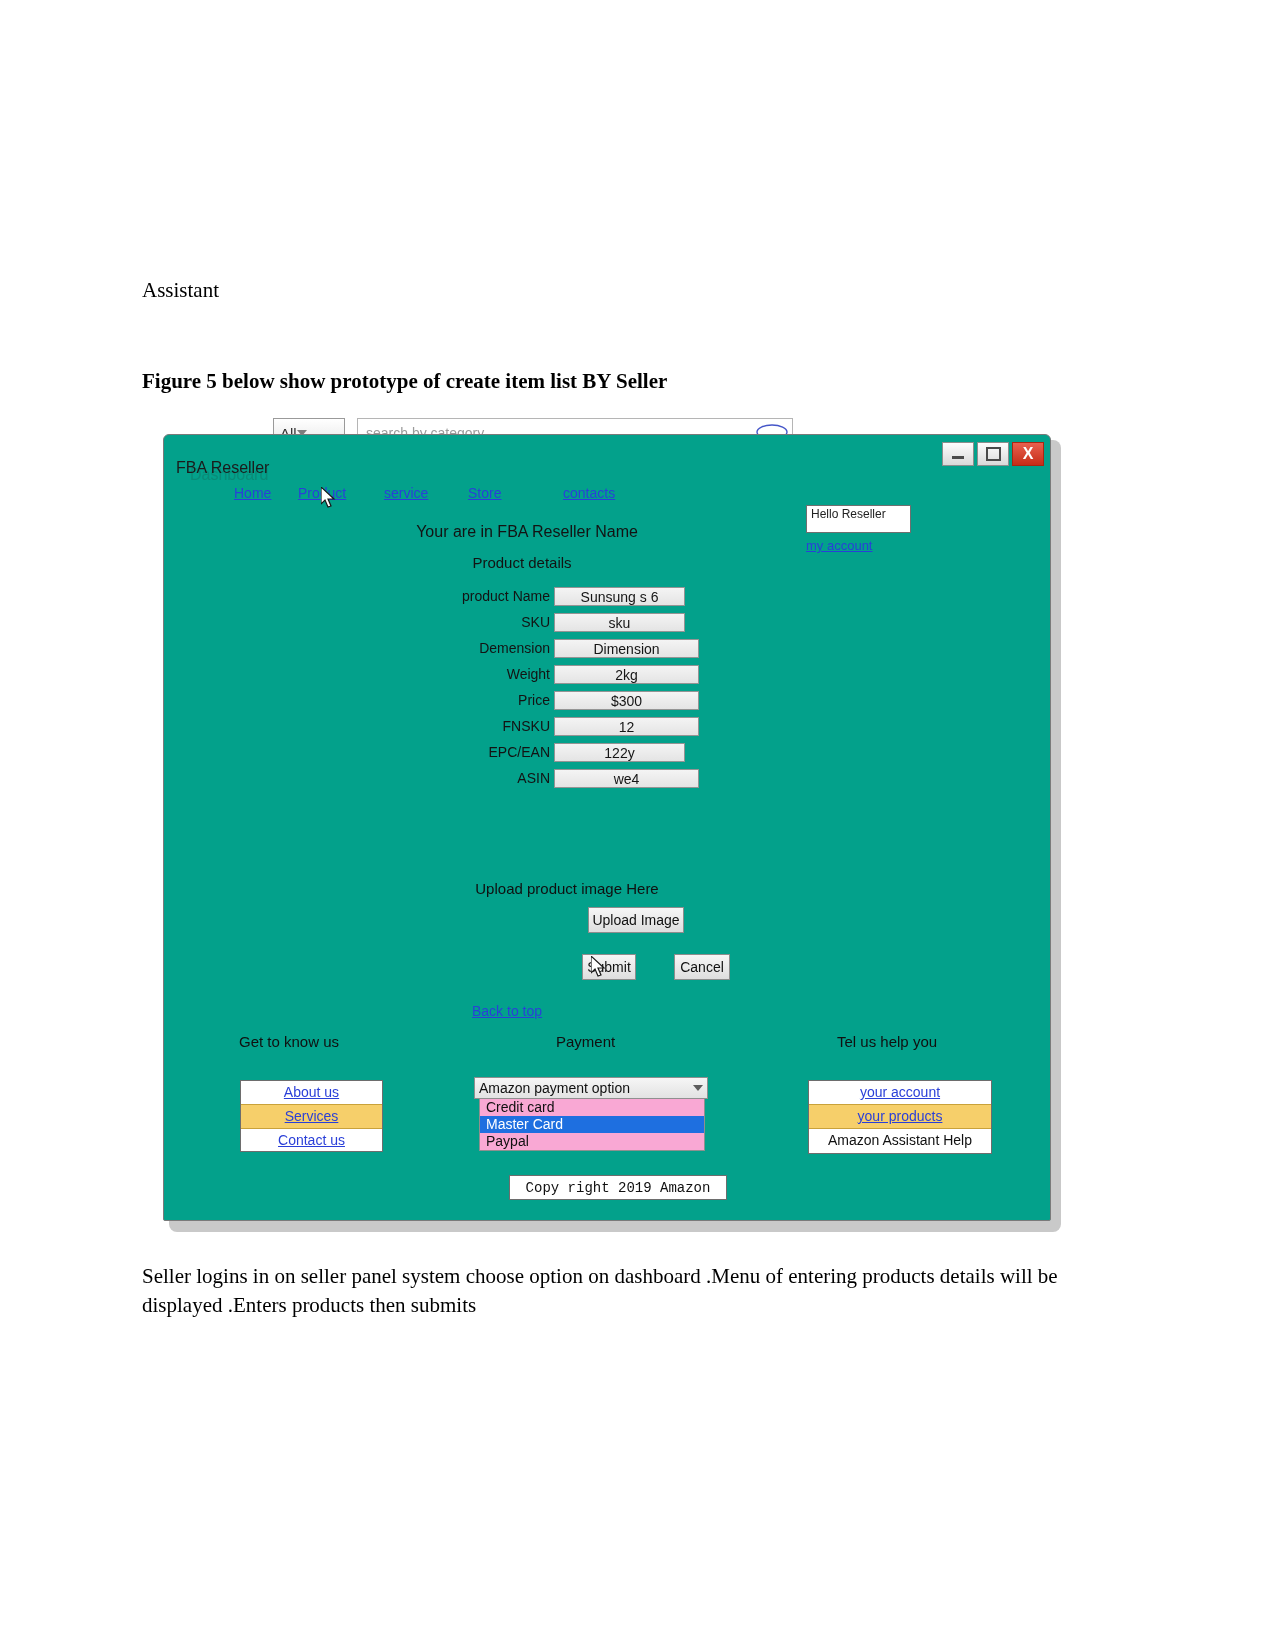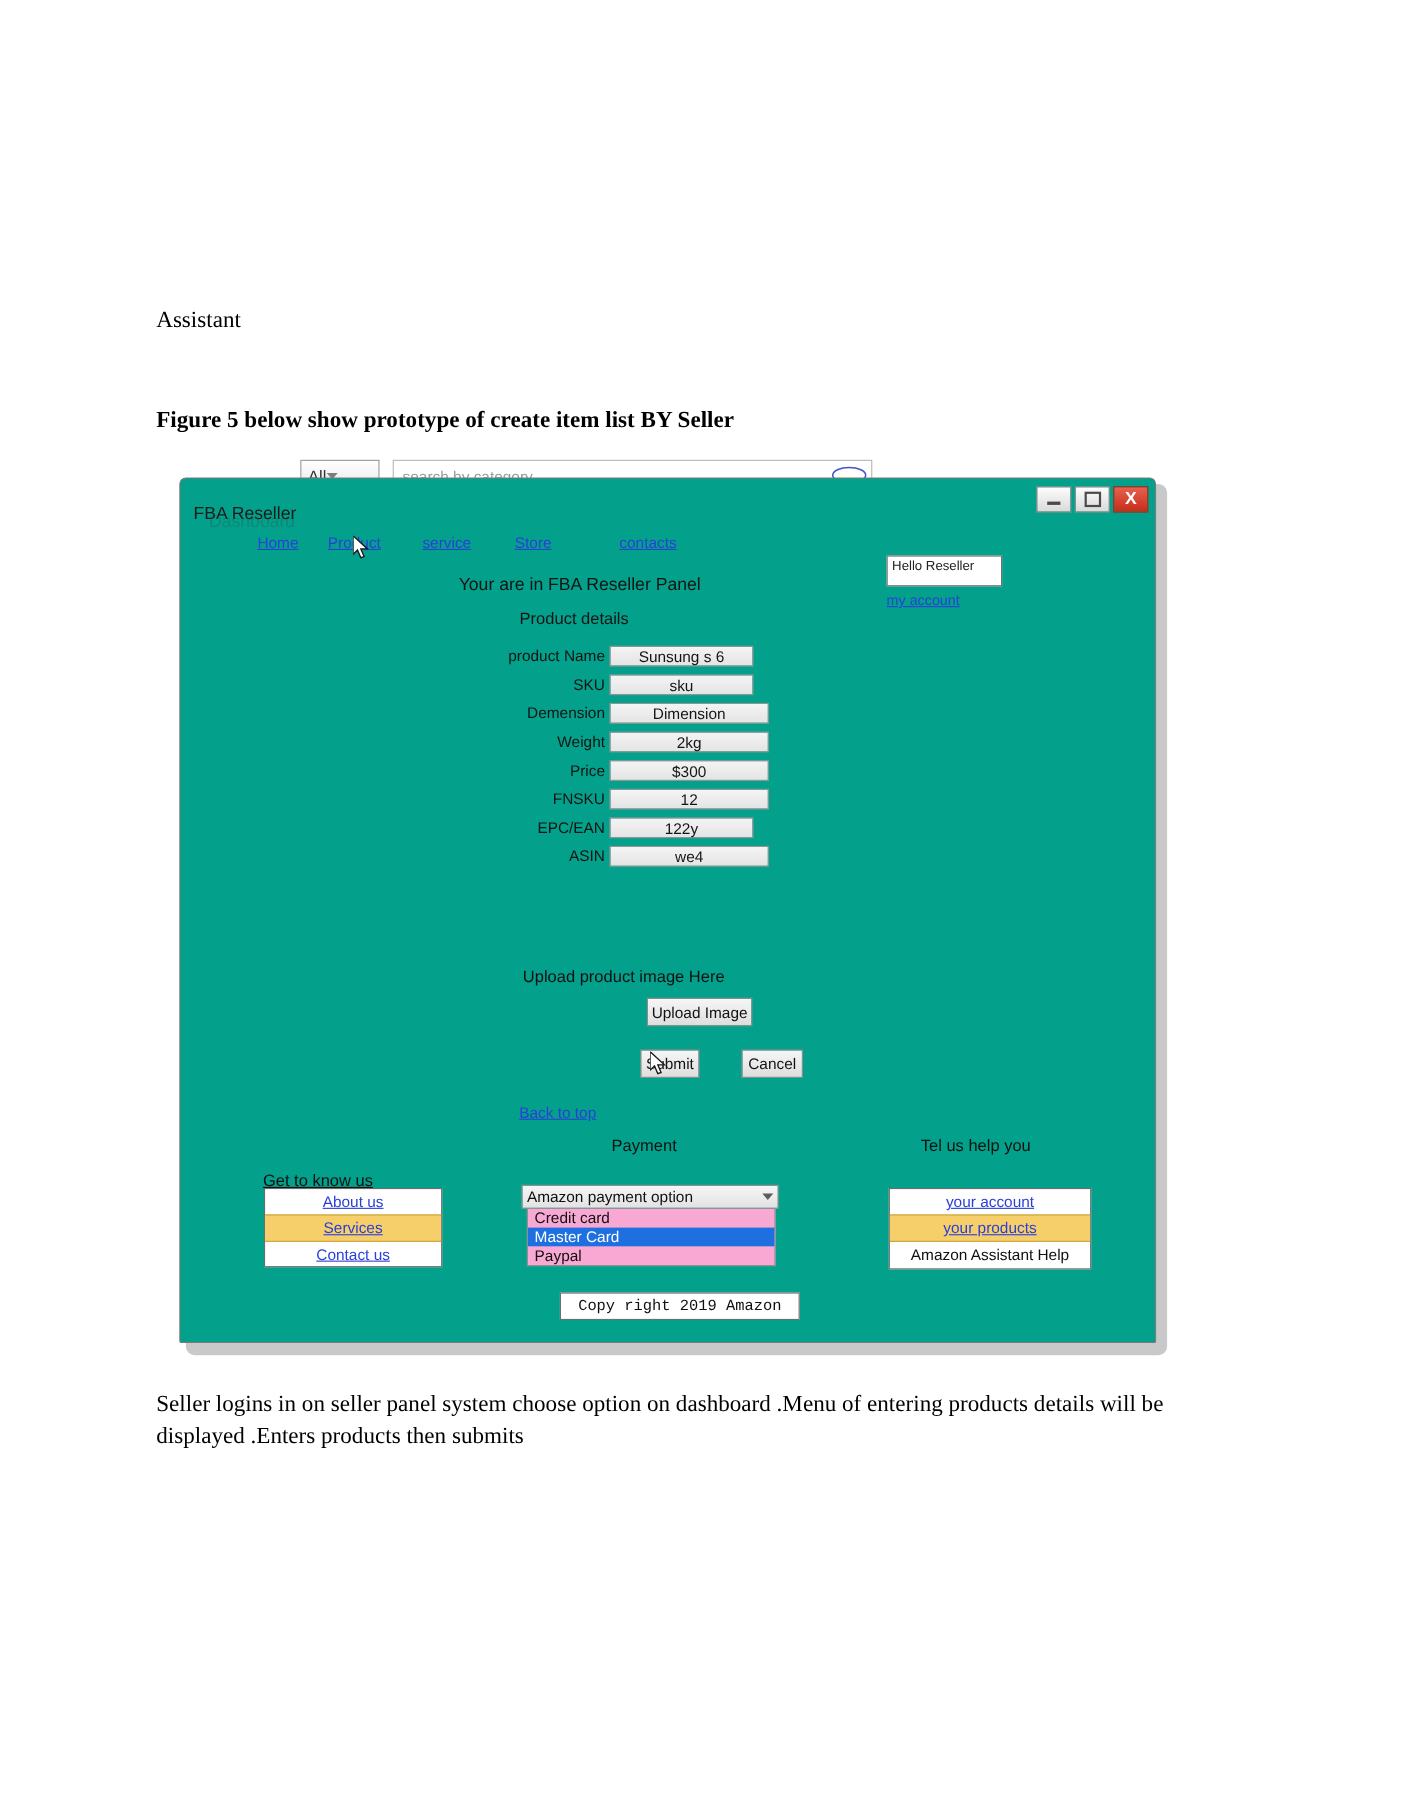--- a/index.html
+++ b/index.html
@@ -340,33 +340,33 @@
     text-decoration: underline;
   }
 
   
   .footer-heading {
     position: absolute;
     font-family: "Liberation Sans", sans-serif;
     font-size: 15px;
     color: #101010;
   }
-  #fh-know { left: 75px; top: 630px; text-decoration: underline; }
+  #fh-know { left: 75px; top: 598px; }
   #fh-pay  { left: 392px; top: 598px; }
   #fh-help { left: 673px; top: 598px; }
 
   .footer-card {
     position: absolute;
     background: #ffffff;
     border: 1px solid #6d6d6d;
     box-sizing: border-box;
     font-family: "Liberation Sans", sans-serif;
     font-size: 14px;
   }
-  #card-know { left: 76px; top: 645px; width: 162px; height: 72px; }
+  #card-know { left: 76px; top: 645px; width: 143px; height: 72px; }
   #card-help { left: 644px; top: 645px; width: 184px; height: 74px; }
 
   .footer-link {
     display: block;
     text-align: center;
     color: #2a3fd8;
     text-decoration: underline;
     line-height: 23px;
     height: 23px;
   }
@@ -494,21 +494,21 @@
       <span class="nav-link n4">contacts</span>
     </div>
 
     <svg class="cursor" style="left:157px; top:52px;" width="16" height="22" viewBox="0 0 16 22">
       <polygon points="0,0 0,17 4,13 7,20 10,19 7,12 13,12" fill="#ffffff" stroke="#1a1a1a" stroke-width="1.2"></polygon>
     </svg>
 
     <div id="hello-box">Hello Reseller</div>
     <div id="my-account-link">my account</div>
 
-    <div id="panel-heading">Your are in FBA Reseller Panel</div>
+    <div id="panel-heading">Your are in FBA Reseller Name</div>
     <div id="product-details-heading">Product details</div>
 
     <div id="form">
       <div class="form-row">
         <div class="form-label">product Name</div>
         <div class="form-input">Sunsung s 6</div>
       </div>
       <div class="form-row">
         <div class="form-label">SKU</div>
         <div class="form-input">sku</div>

